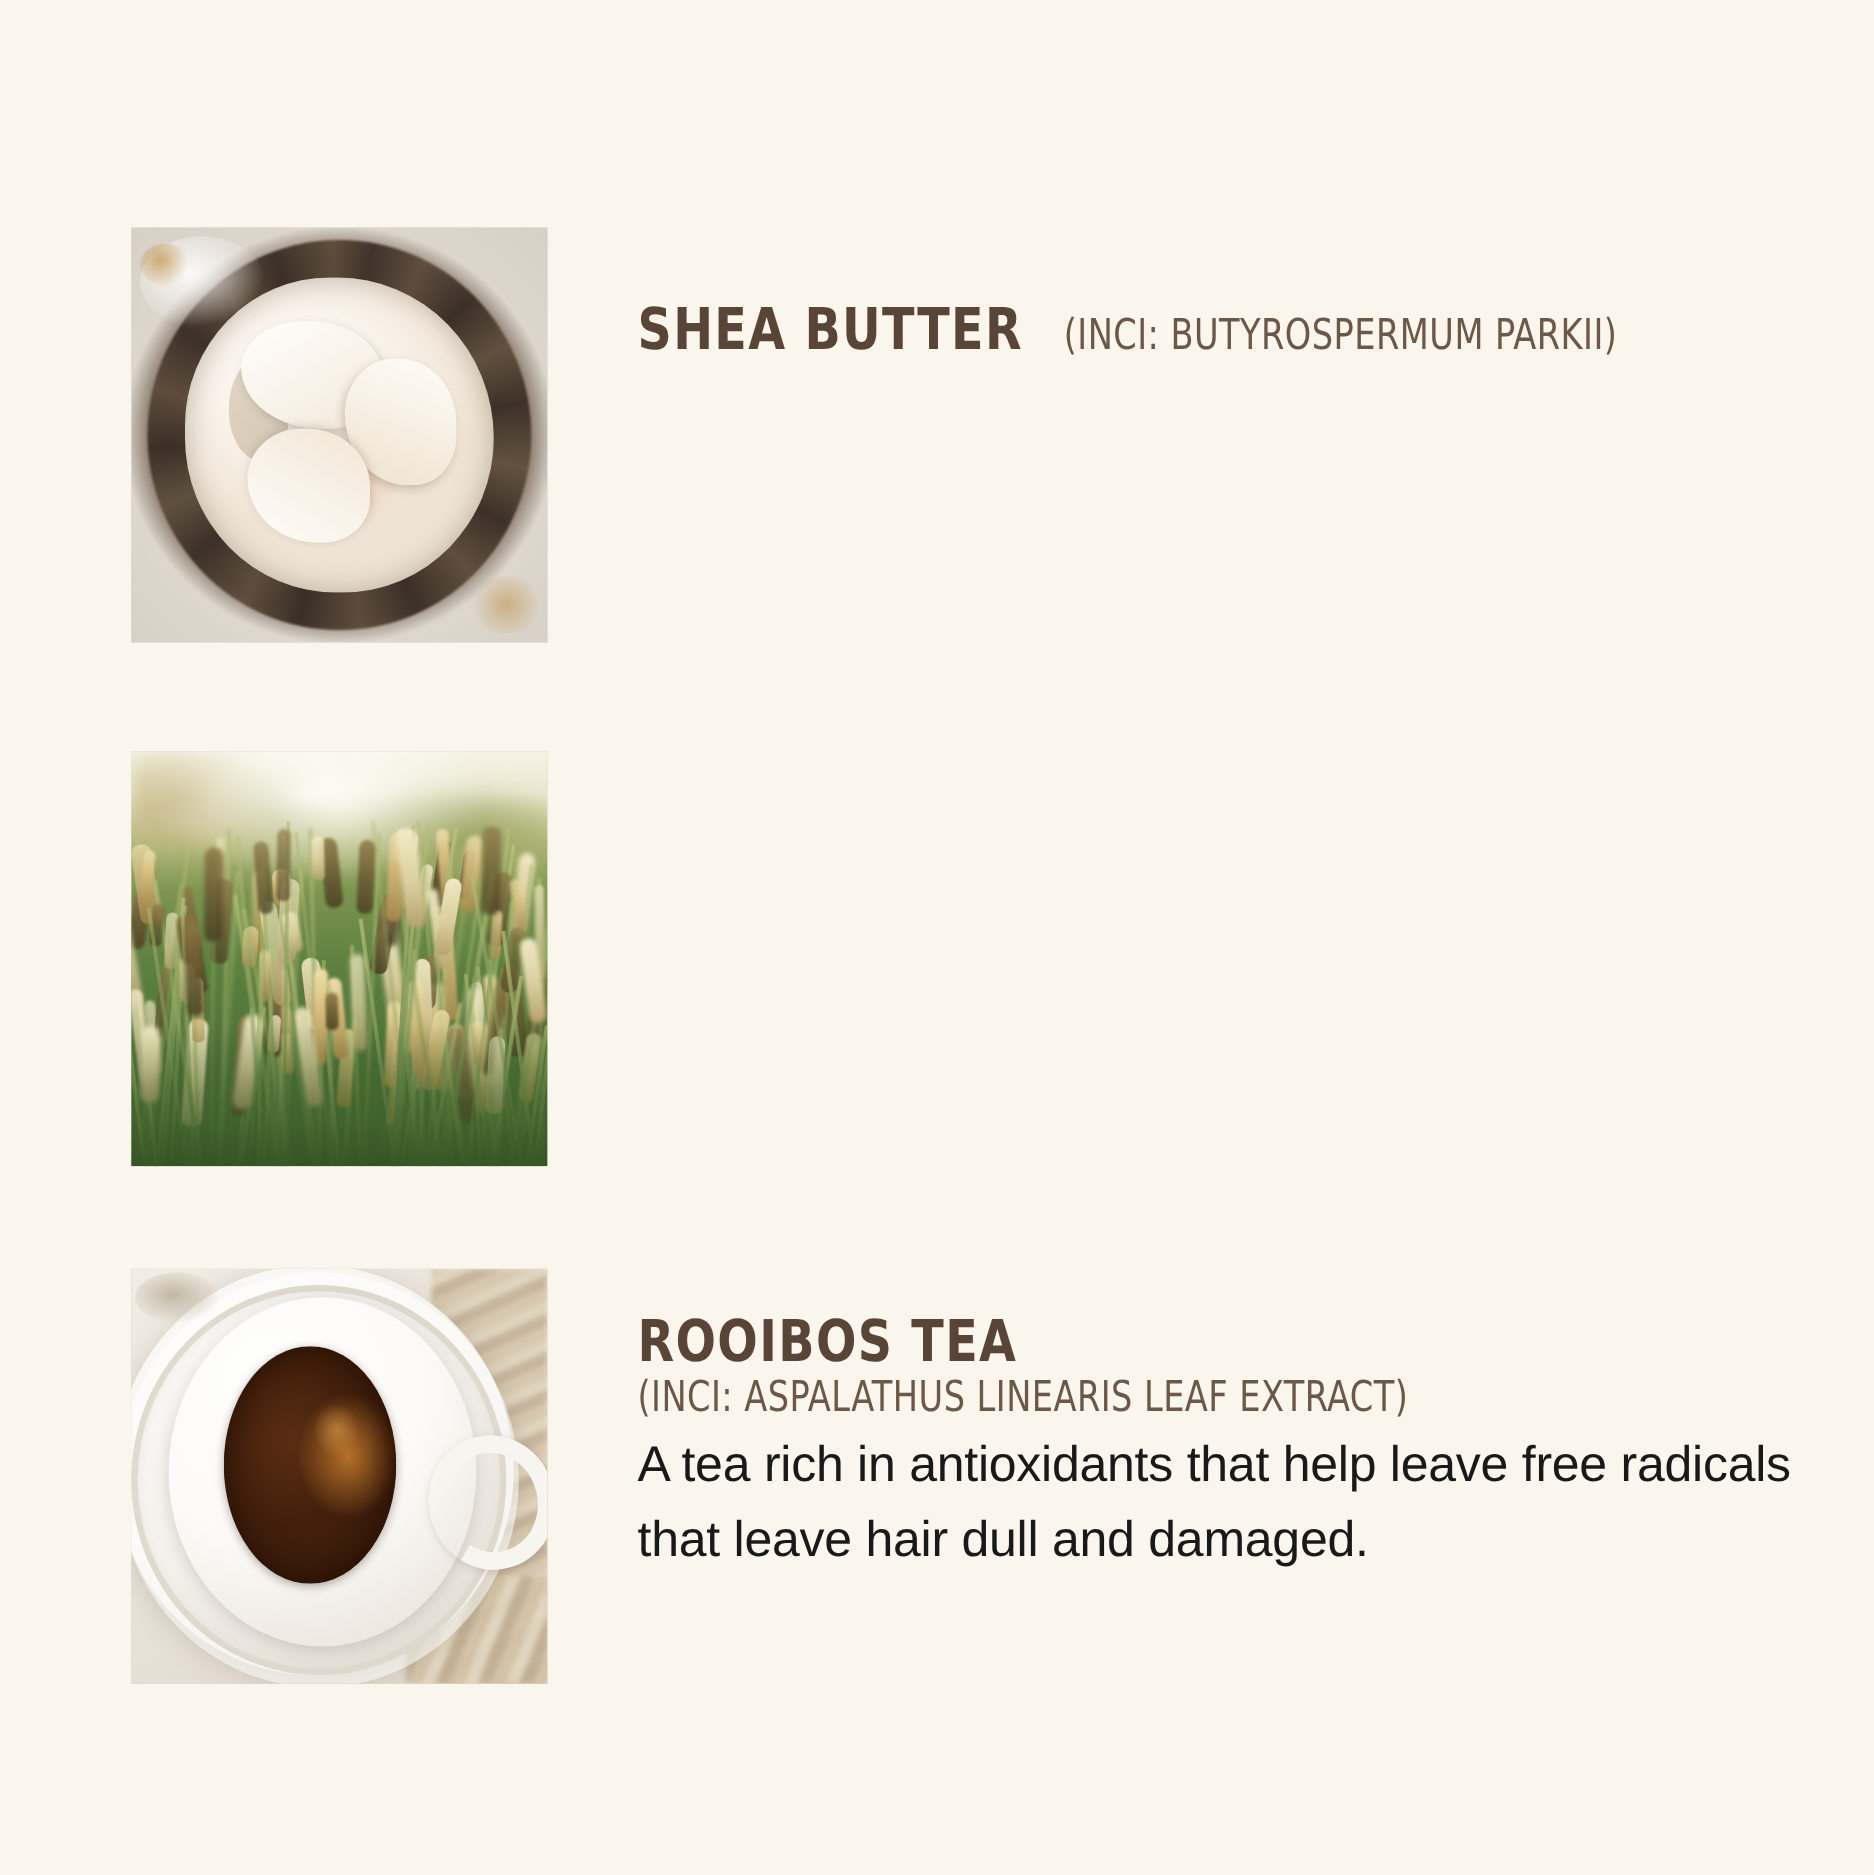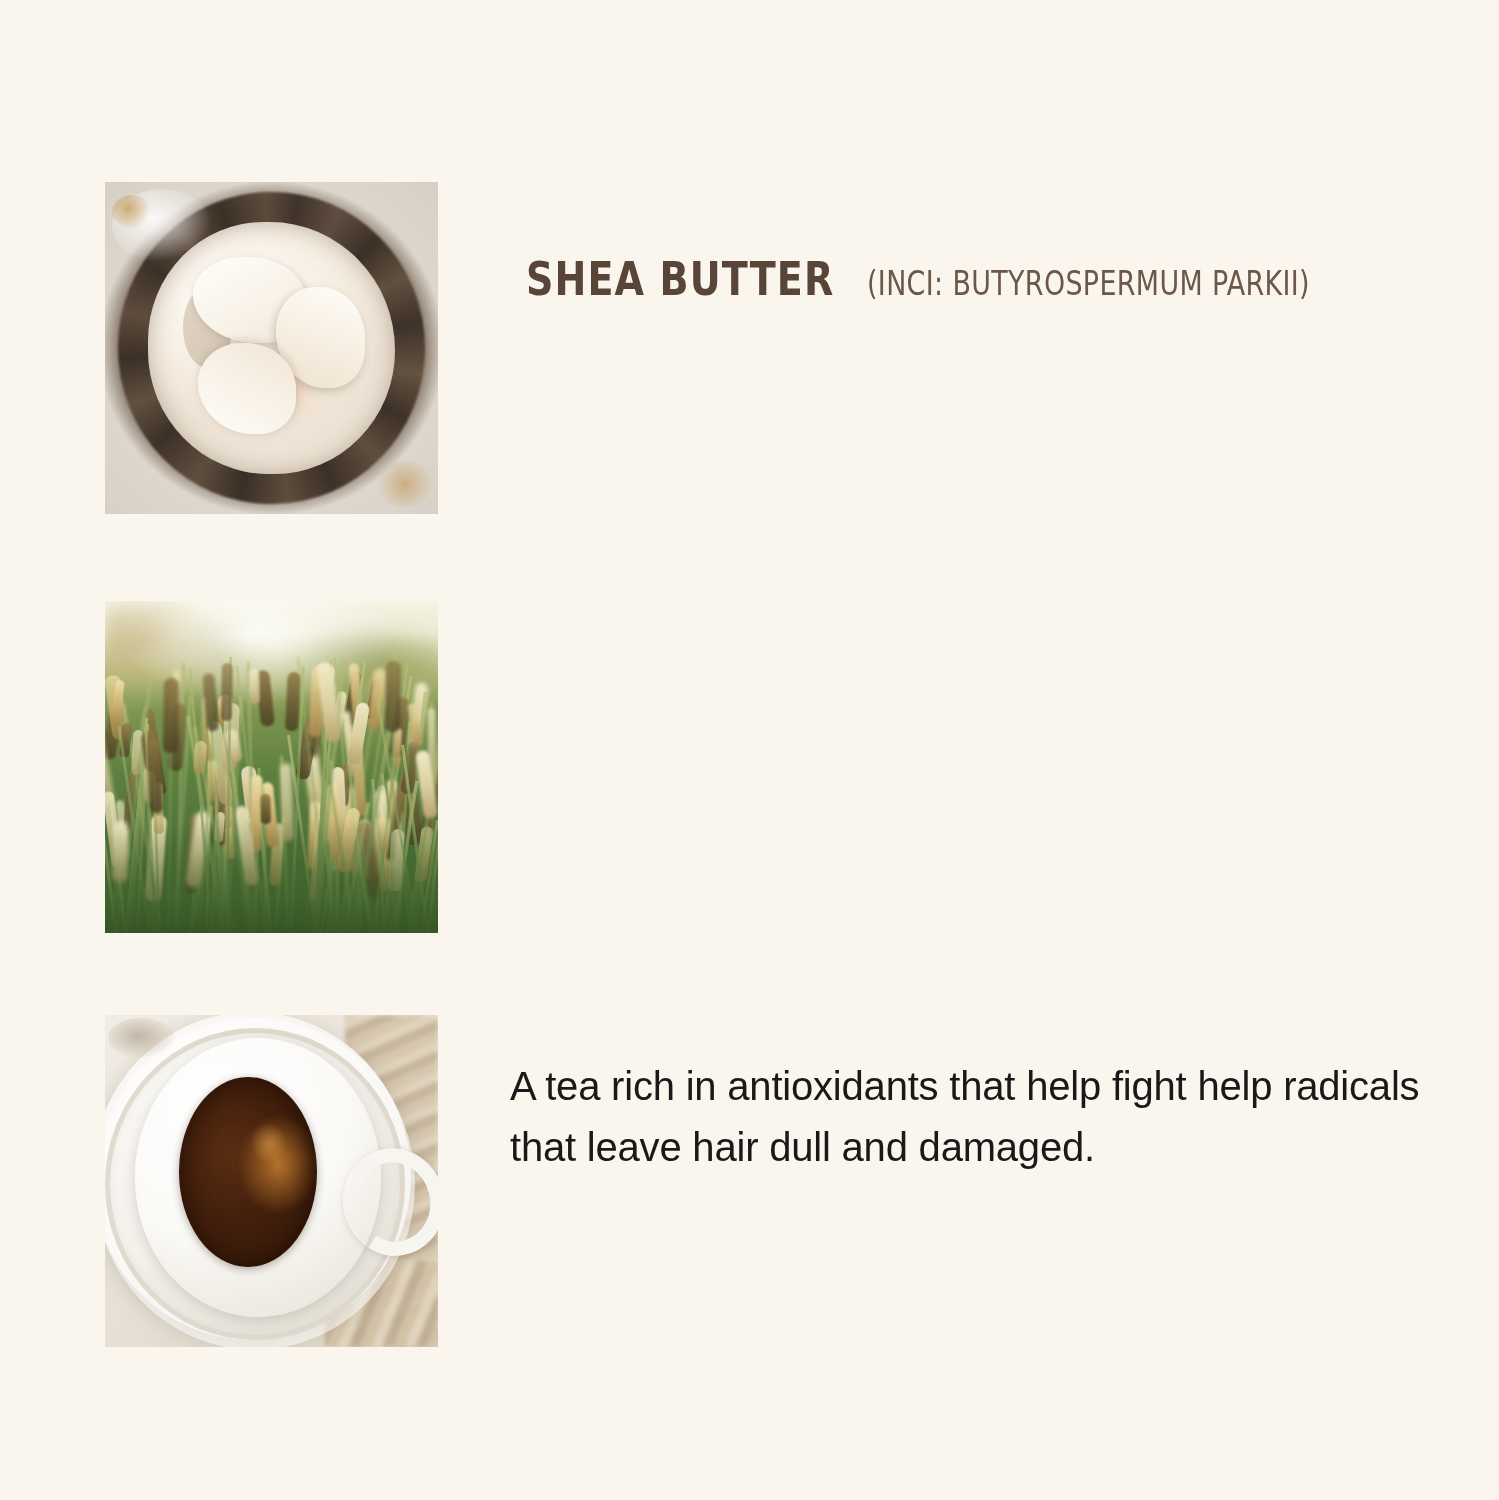--- a/index.html
+++ b/index.html
@@ -23,21 +23,21 @@
     overflow:hidden;position:relative;
     background:#d8d2c6;
   }
 
   .txt{margin-left:72px;width:945px;}
   .txt-1{padding-top:58px;}
   .txt-2{padding-top:48px;}
   .txt-3{padding-top:35px;}
 
   .headline{
-    margin:16px;
+    margin:0;
     color:#594537;
     line-height:1.02;
     white-space:nowrap;
   }
   .name{
     font-family:"Liberation Sans Narrow","DejaVu Sans Condensed","Liberation Sans", sans-serif;
     font-size:46px;
     font-weight:700;
     letter-spacing:1.2px;
     transform:scaleX(0.92);
@@ -402,17 +402,18 @@
         <div class="cup">
           <div class="tea">
             <div class="tea-gloss"></div>
           </div>
         </div>
         <div class="handle"></div>
       </div>
     </div>
 
     <div class="txt txt-3">
-      <p class="body-text">A tea rich in antioxidants that help fight help radicals that leave hair dull and damaged.</p>
+      <h2 class="headline"><span class="name">ROOIBOS TEA</span><span class="inci inci-block">(INCI: ASPALATHUS LINEARIS LEAF EXTRACT)</span></h2>
+      <p class="body-text">A tea rich in antioxidants that help leave free radicals that leave hair dull and damaged.</p>
     </div>
   </div>
 
 </div>
 
 </body></html>

